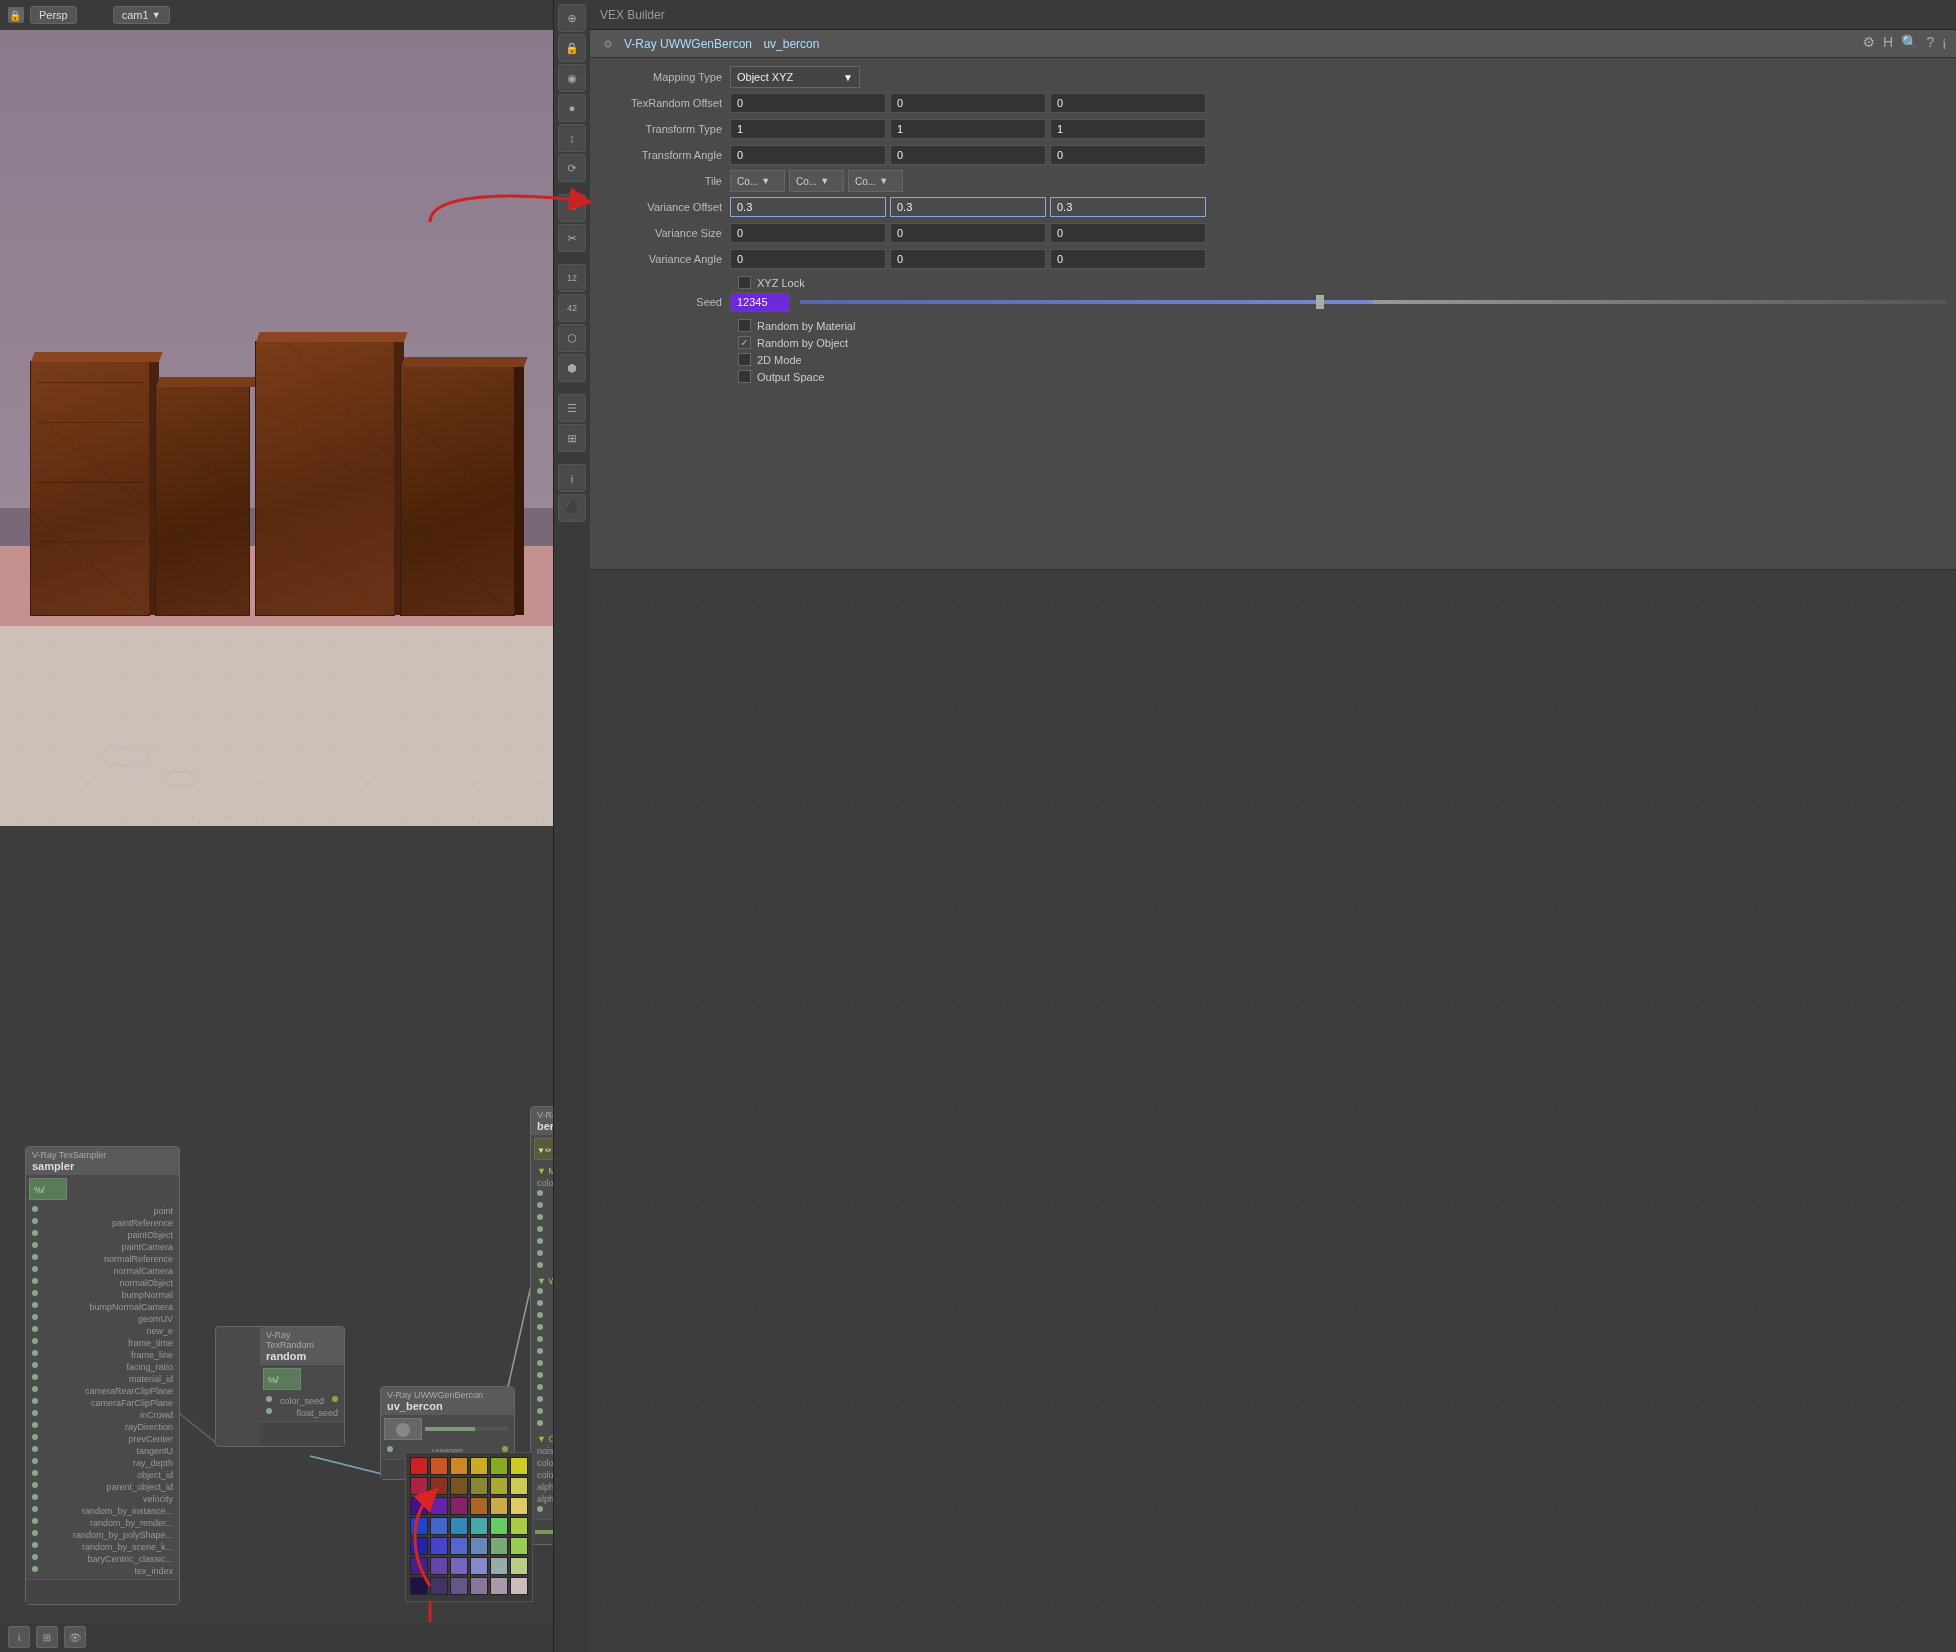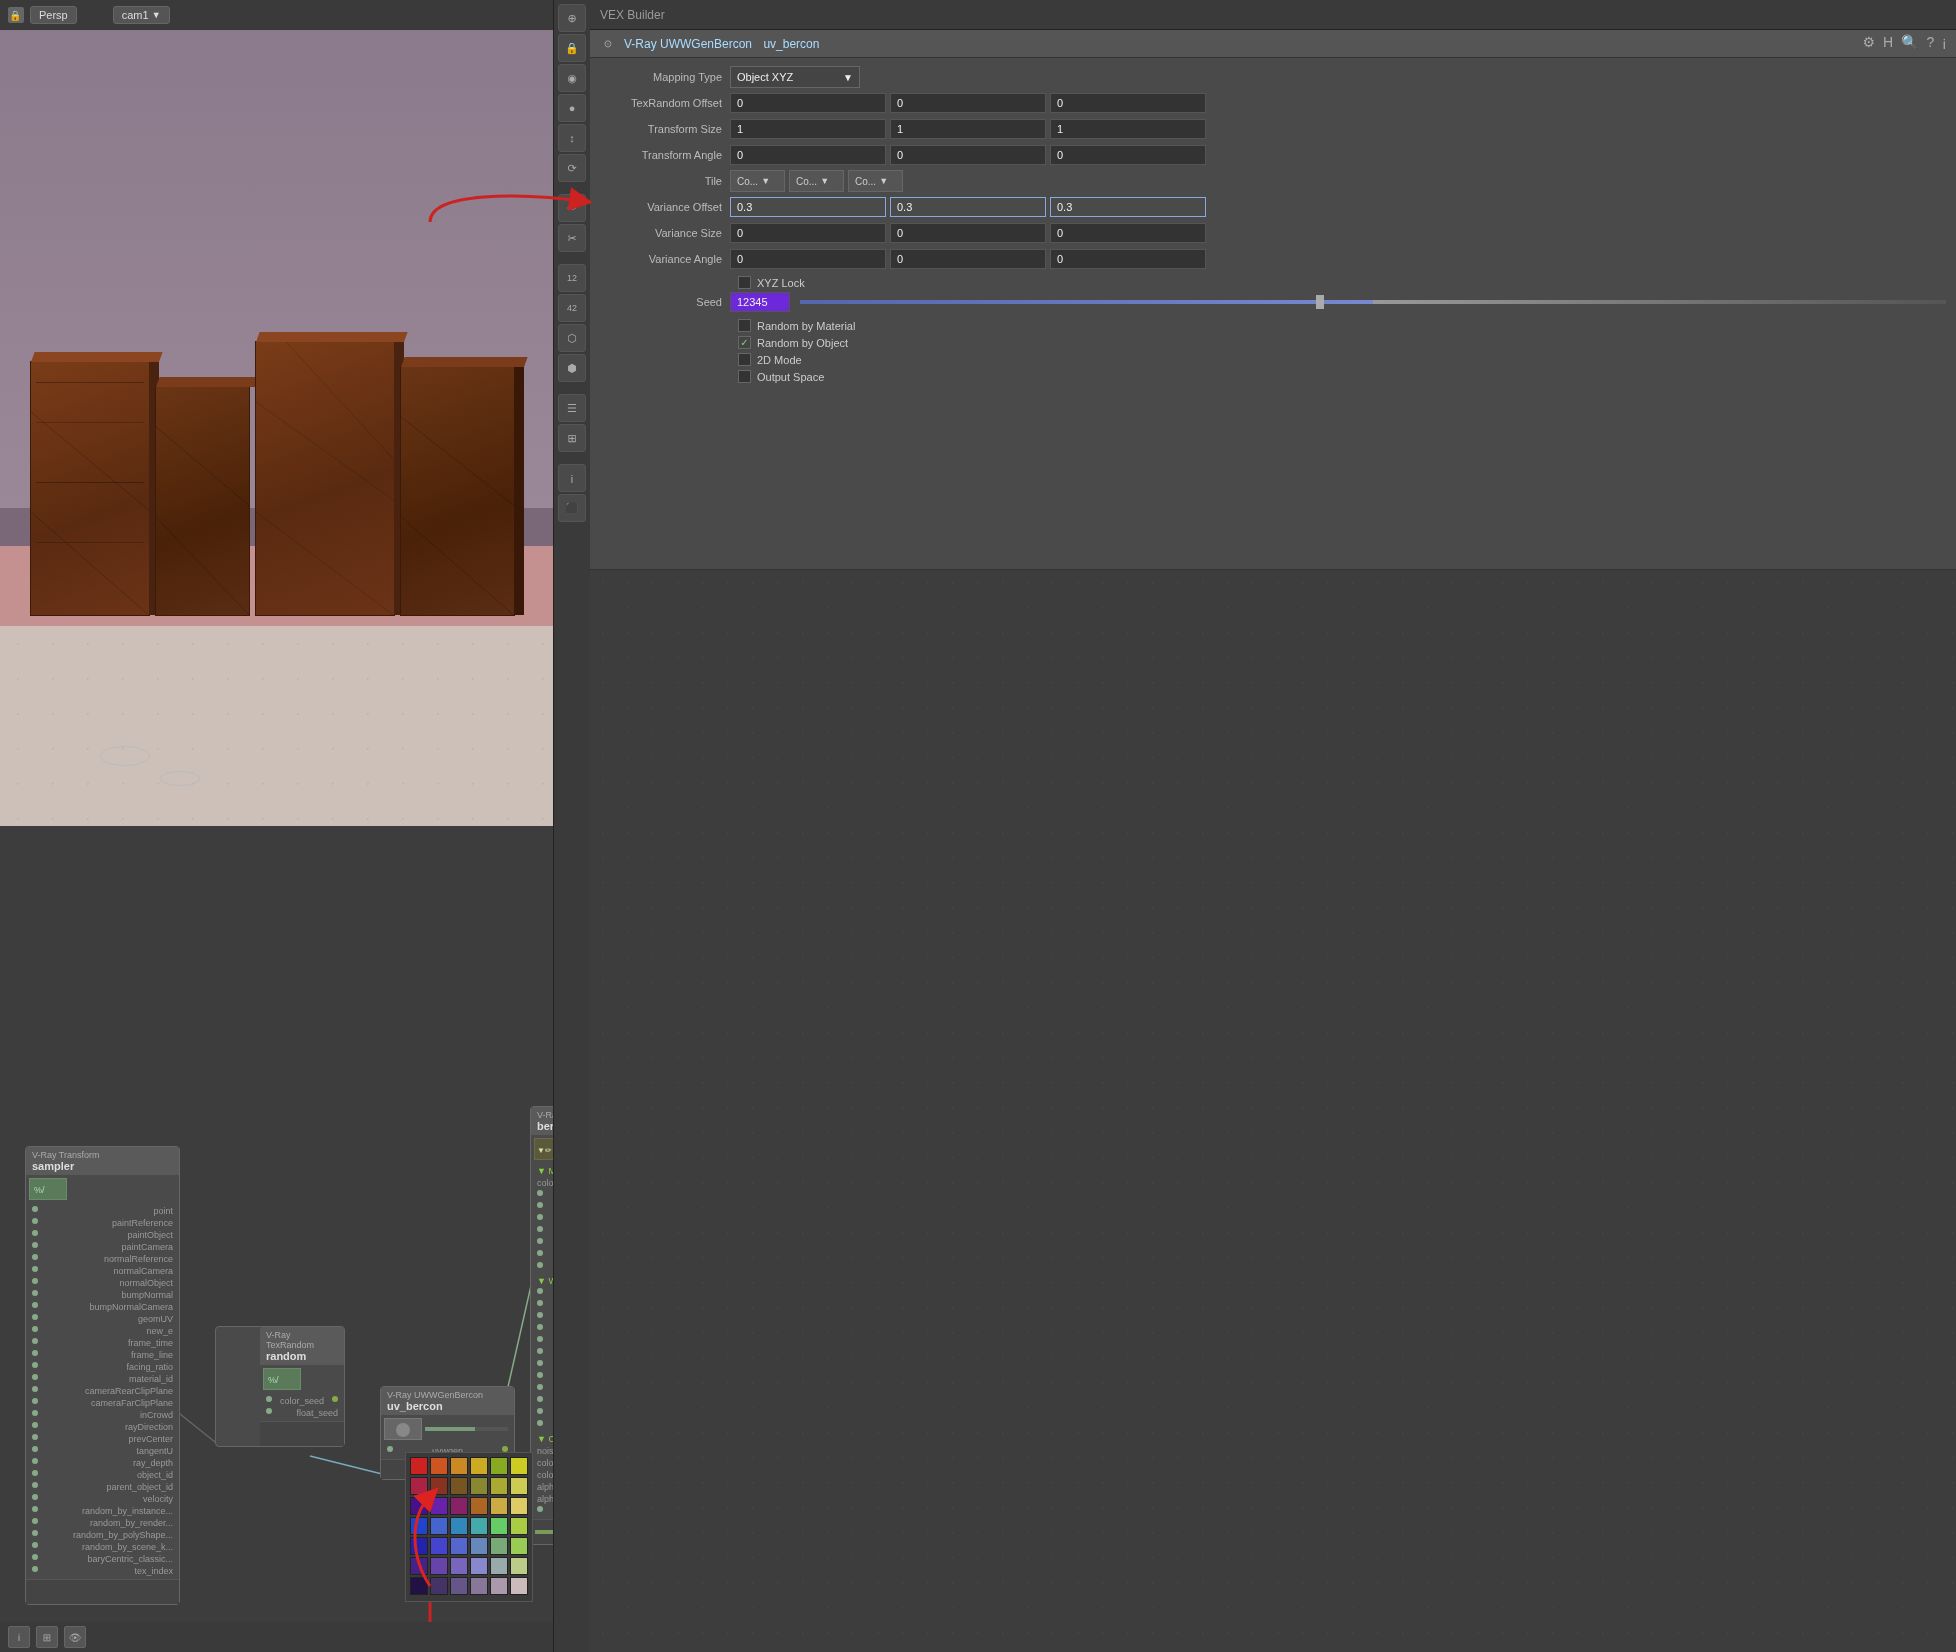--- a/index.html
+++ b/index.html
@@ -494,21 +494,21 @@
         <path d="M 430 820 L 430 700" stroke="#cc2222" stroke-width="3" fill="none" marker-end="url(#redArrow2)"></path>
         <defs>
           <marker id="redArrow2" markerWidth="10" markerHeight="10" refX="5" refY="5" orient="auto">
             <path d="M0,0 L10,5 L0,10 Z" fill="#cc2222"></path>
           </marker>
         </defs>
       </svg>
 
       <div class="node" style="left:25px;top:320px;width:155px;">
         <div class="node-header">
-          <div style="font-size:9px;color:#aaa;">V-Ray Transform</div>
+          <div style="font-size:9px;color:#aaa;">V-Ray TexSampler</div>
           <div style="font-weight:bold;color:#ddd;font-size:11px;">sampler</div>
         </div>
         <div style="display:flex;align-items:center;padding:3px;">
           <div style="width:38px;height:22px;background:#5a7a5a;border:1px solid #6a8a6a;">
             <svg width="38" height="22">
               <text x="4" y="14" fill="#aaddaa" font-size="9">%/</text>
             </svg>
           </div>
         </div>
         <div class="node-body">
@@ -774,21 +774,21 @@
       <div class="prop-row">
         <span class="prop-label">TexRandom Offset</span>
         <div class="prop-value-group">
           <input class="prop-value" type="text" value="0" style="">
           <input class="prop-value" type="text" value="0" style="">
           <input class="prop-value" type="text" value="0" style="">
         </div>
       </div>
 
       <div class="prop-row">
-        <span class="prop-label">Transform Size</span>
+        <span class="prop-label">Transform Type</span>
         <div class="prop-value-group">
           <input class="prop-value" type="text" value="1" style="">
           <input class="prop-value" type="text" value="1" style="">
           <input class="prop-value" type="text" value="1" style="">
         </div>
       </div>
 
       <div class="prop-row">
         <span class="prop-label">Transform Angle</span>
         <div class="prop-value-group">

